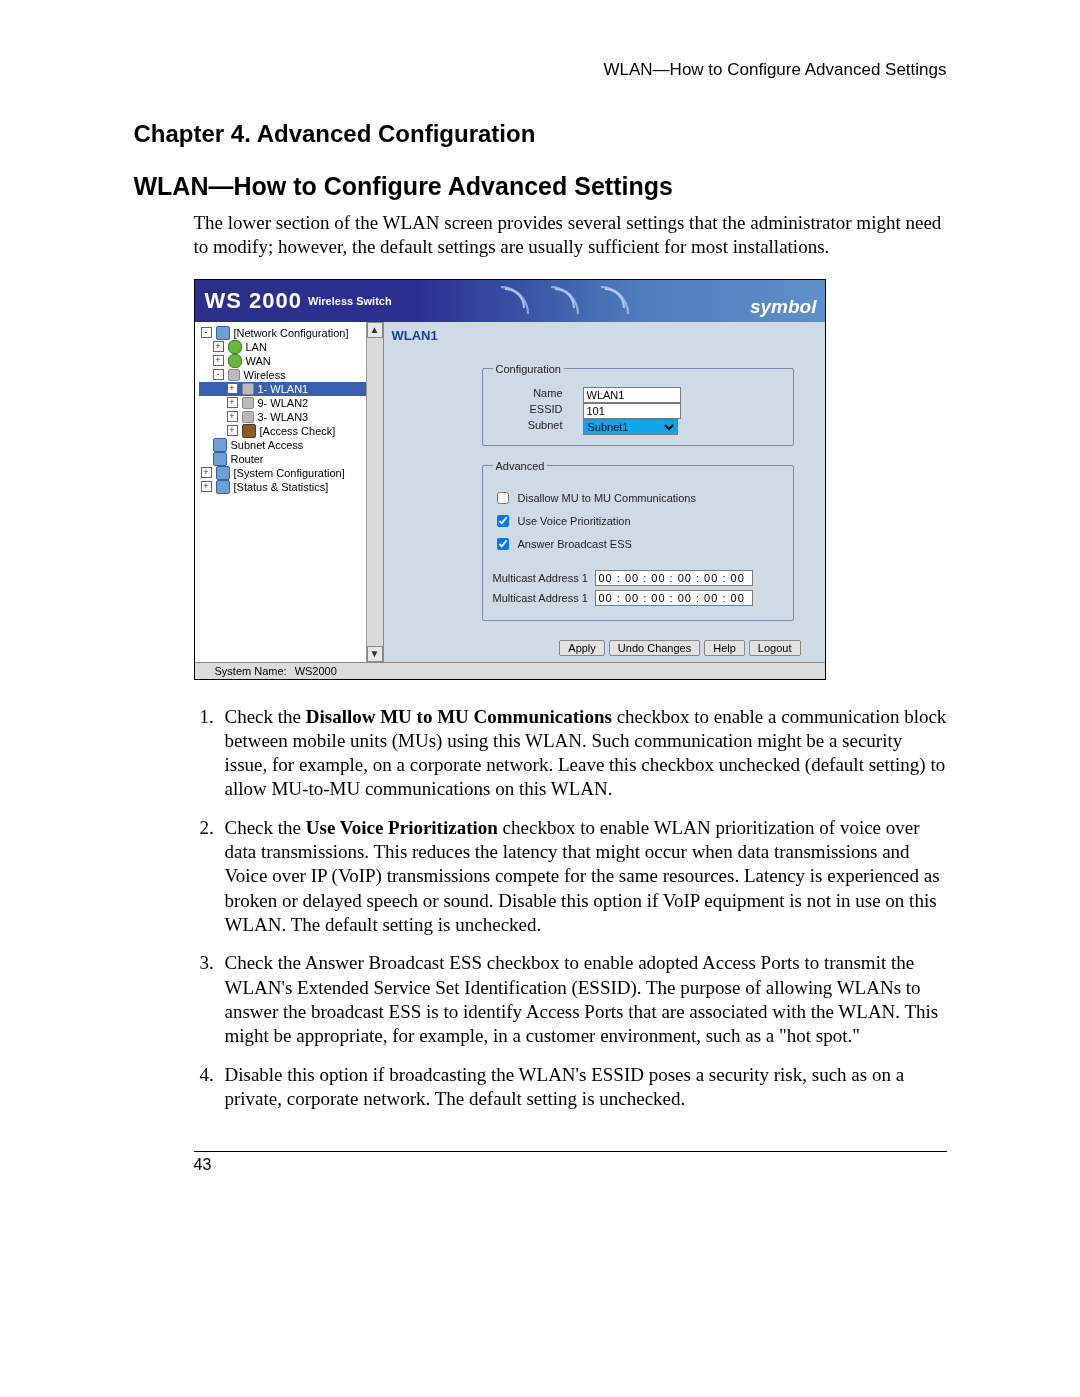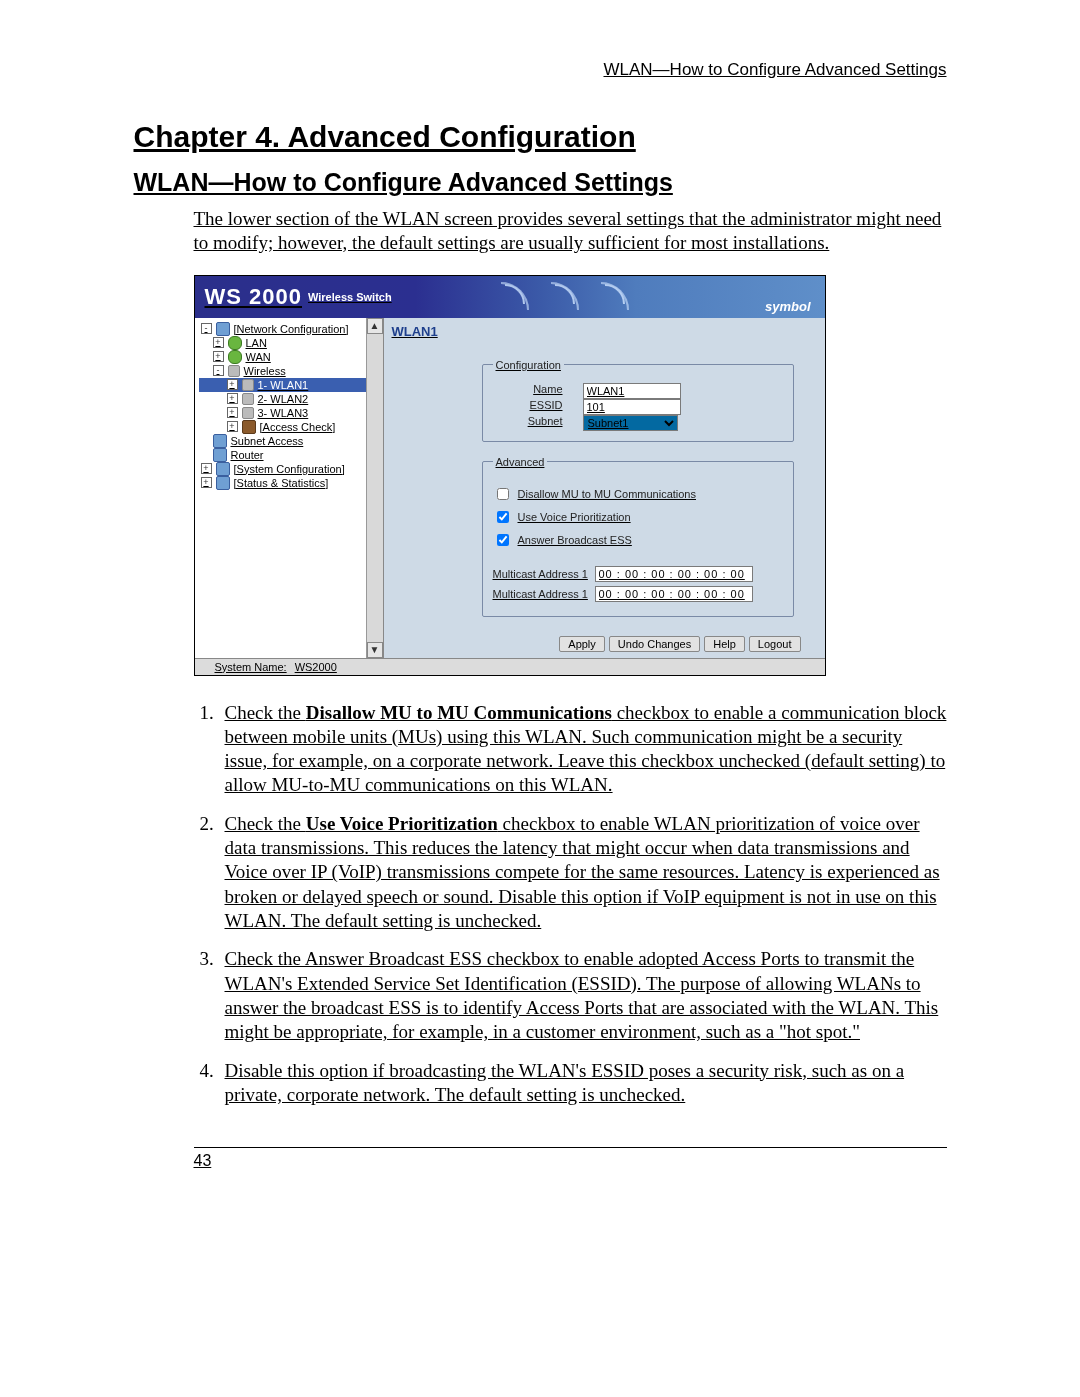--- a/index.html
+++ b/index.html
@@ -8,33 +8,32 @@
     background: #ffffff;
     font-family: "Times New Roman", Times, serif;
     color: #000;
   }
   .page {
     width: 1053px;
     margin: 0 auto;
     padding: 60px 120px 40px 120px;
     box-sizing: border-box;
     position: relative;
-    text-decoration: underline;
   }
   .running-head {
     font-family: Arial, Helvetica, sans-serif;
     font-size: 17px;
     text-align: right;
     margin-bottom: 40px;
   }
   h1.chapter-title {
     font-family: Arial, Helvetica, sans-serif;
     font-weight: 700;
-    font-size: 30px;
-    margin: 0 0 14px 0;
+    font-size: 24px;
+    margin: 0 0 24px 0;
   }
   h2.section-title {
     font-family: Arial, Helvetica, sans-serif;
     font-weight: 700;
     font-size: 25px;
     margin: 0 0 10px 0;
   }
   .intro {
     font-size: 19px;
     line-height: 1.25;
@@ -70,26 +69,26 @@
     text-align: center;
   }
   .ss-banner .product-sub {
     font-family: Arial, Helvetica, sans-serif;
     font-weight: 700;
     font-size: 11px;
     margin-left: 6px;
   }
   .ss-banner .brand {
     position: absolute;
-    right: 14px;
+    right: 8px;
     bottom: 4px;
     font-family: Arial, Helvetica, sans-serif;
     font-weight: 700;
     font-style: italic;
-    font-size: 13px;
+    font-size: 19px;
   }
   .ss-banner .waves {
     position: absolute;
     left: 310px;
     top: 8px;
     display: flex;
     gap: 30px;
     opacity: 0.8;
   }
   .wave {
@@ -223,21 +222,21 @@
     width: 90px;
     font-size: 11px;
     padding: 1px 3px;
     border: 1px solid #7a7a7a;
     background: #fff;
   }
   .cfg-row select {
     width: 95px;
     font-size: 11px;
     border: 1px solid #7a7a7a;
-    background: #0369a1;
+    background: #0ea5e9;
   }
   .adv-row {
     display: flex;
     align-items: center;
     gap: 6px;
     margin: 5px 0;
   }
   .adv-row input[type="checkbox"] {
     width: 12px; height: 12px;
   }
@@ -360,21 +359,21 @@
               <span>Wireless</span>
             </div>
             <div class="tree-row ind2 sel">
               <span class="tog">+</span>
               <span class="tico ant"></span>
               <span>1- WLAN1</span>
             </div>
             <div class="tree-row ind2">
               <span class="tog">+</span>
               <span class="tico ant"></span>
-              <span>2- WLAN2</span>
+              <span>9- WLAN2</span>
             </div>
             <div class="tree-row ind2">
               <span class="tog">+</span>
               <span class="tico ant"></span>
               <span>3- WLAN3</span>
             </div>
             <div class="tree-row ind2">
               <span class="tog">+</span>
               <span class="tico brown"></span>
               <span>[Access Check]</span>

